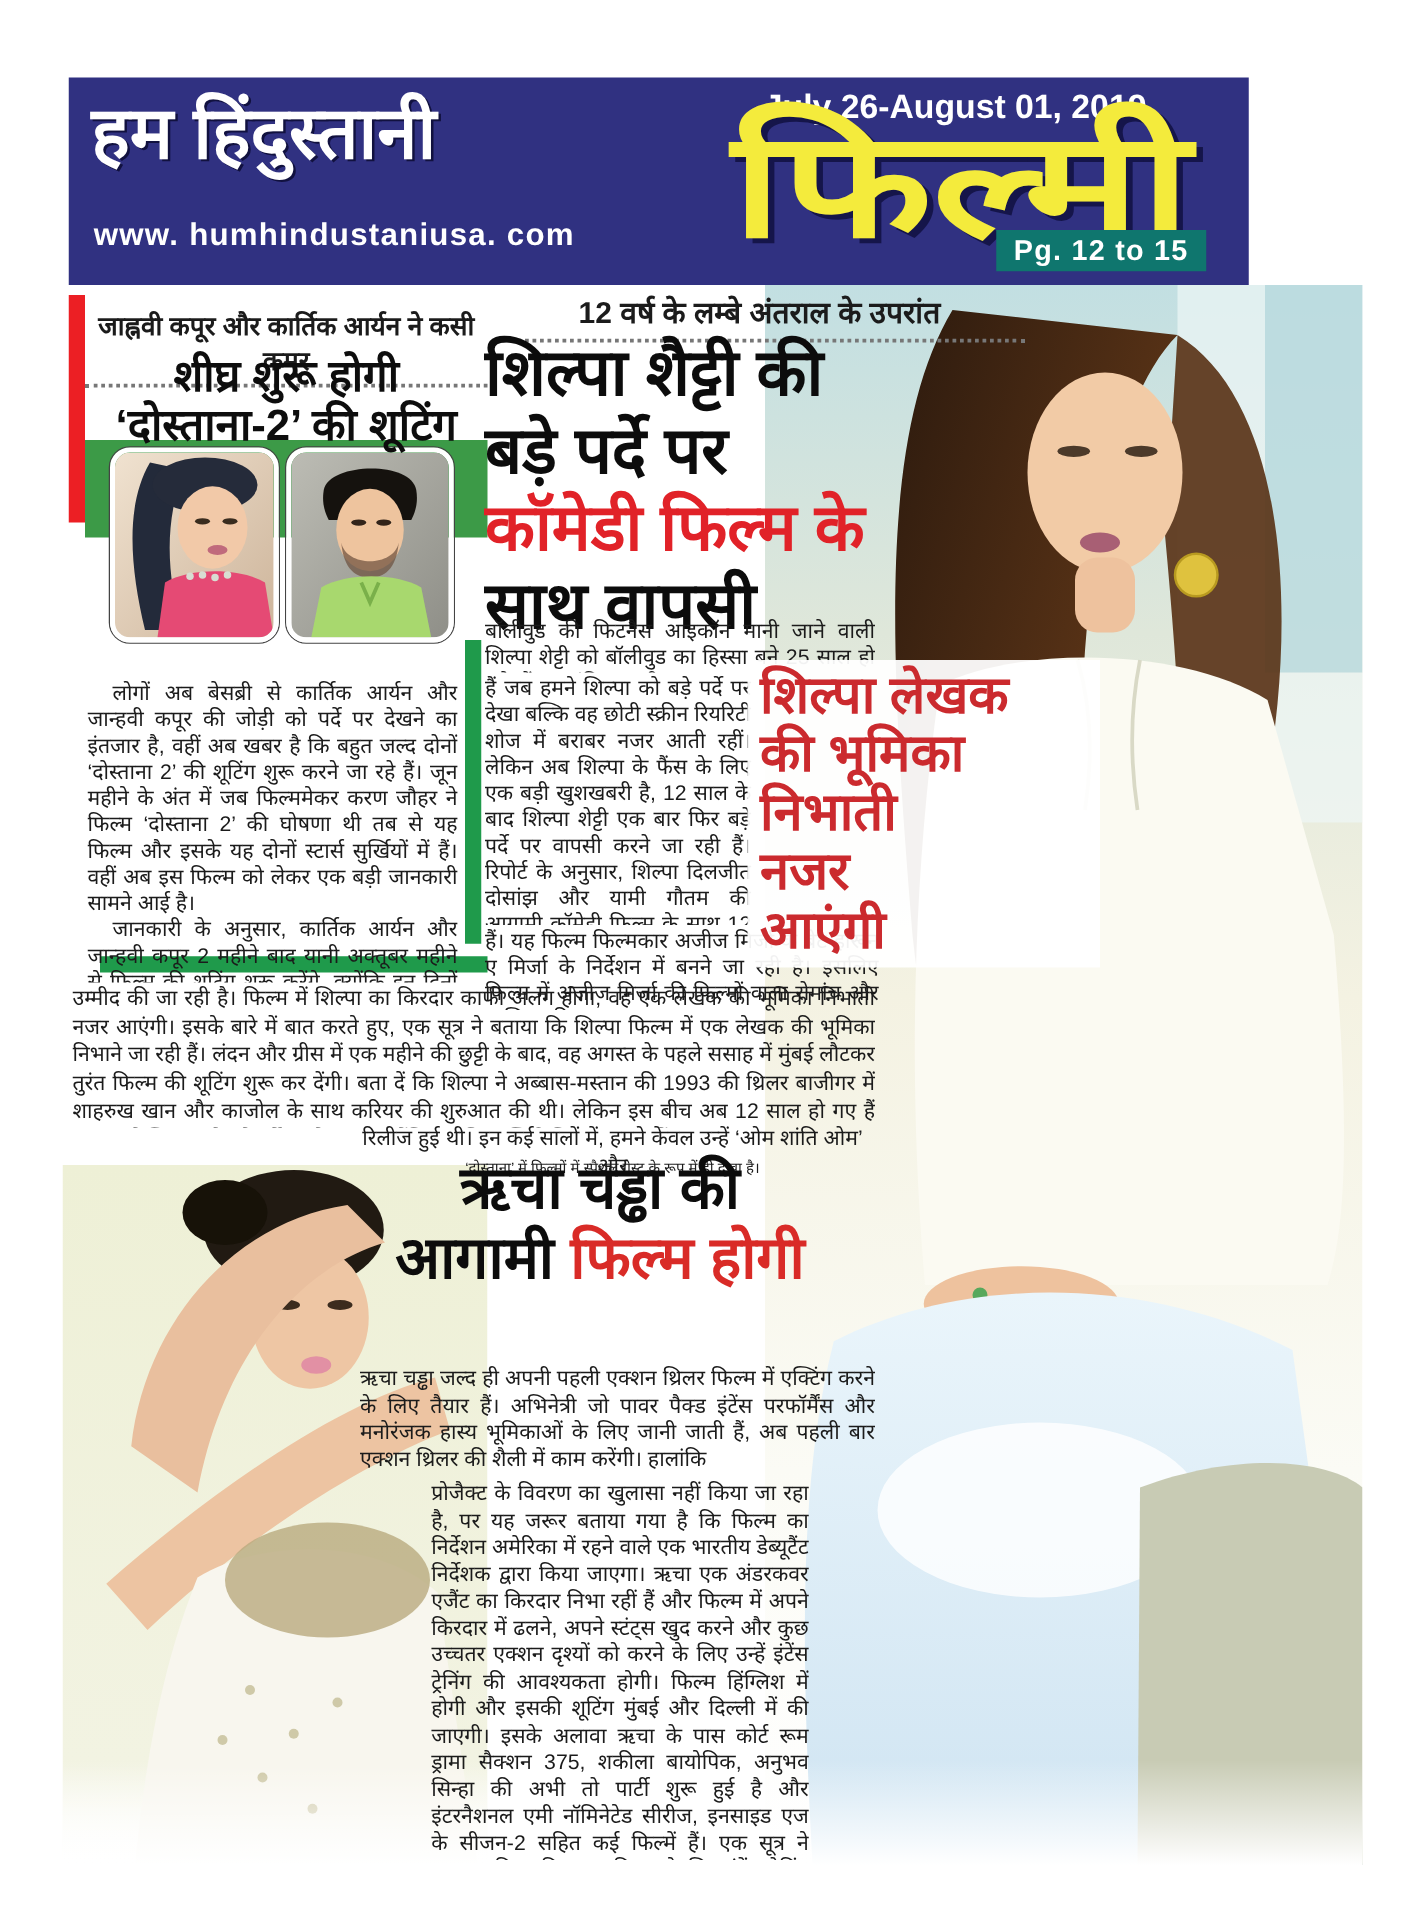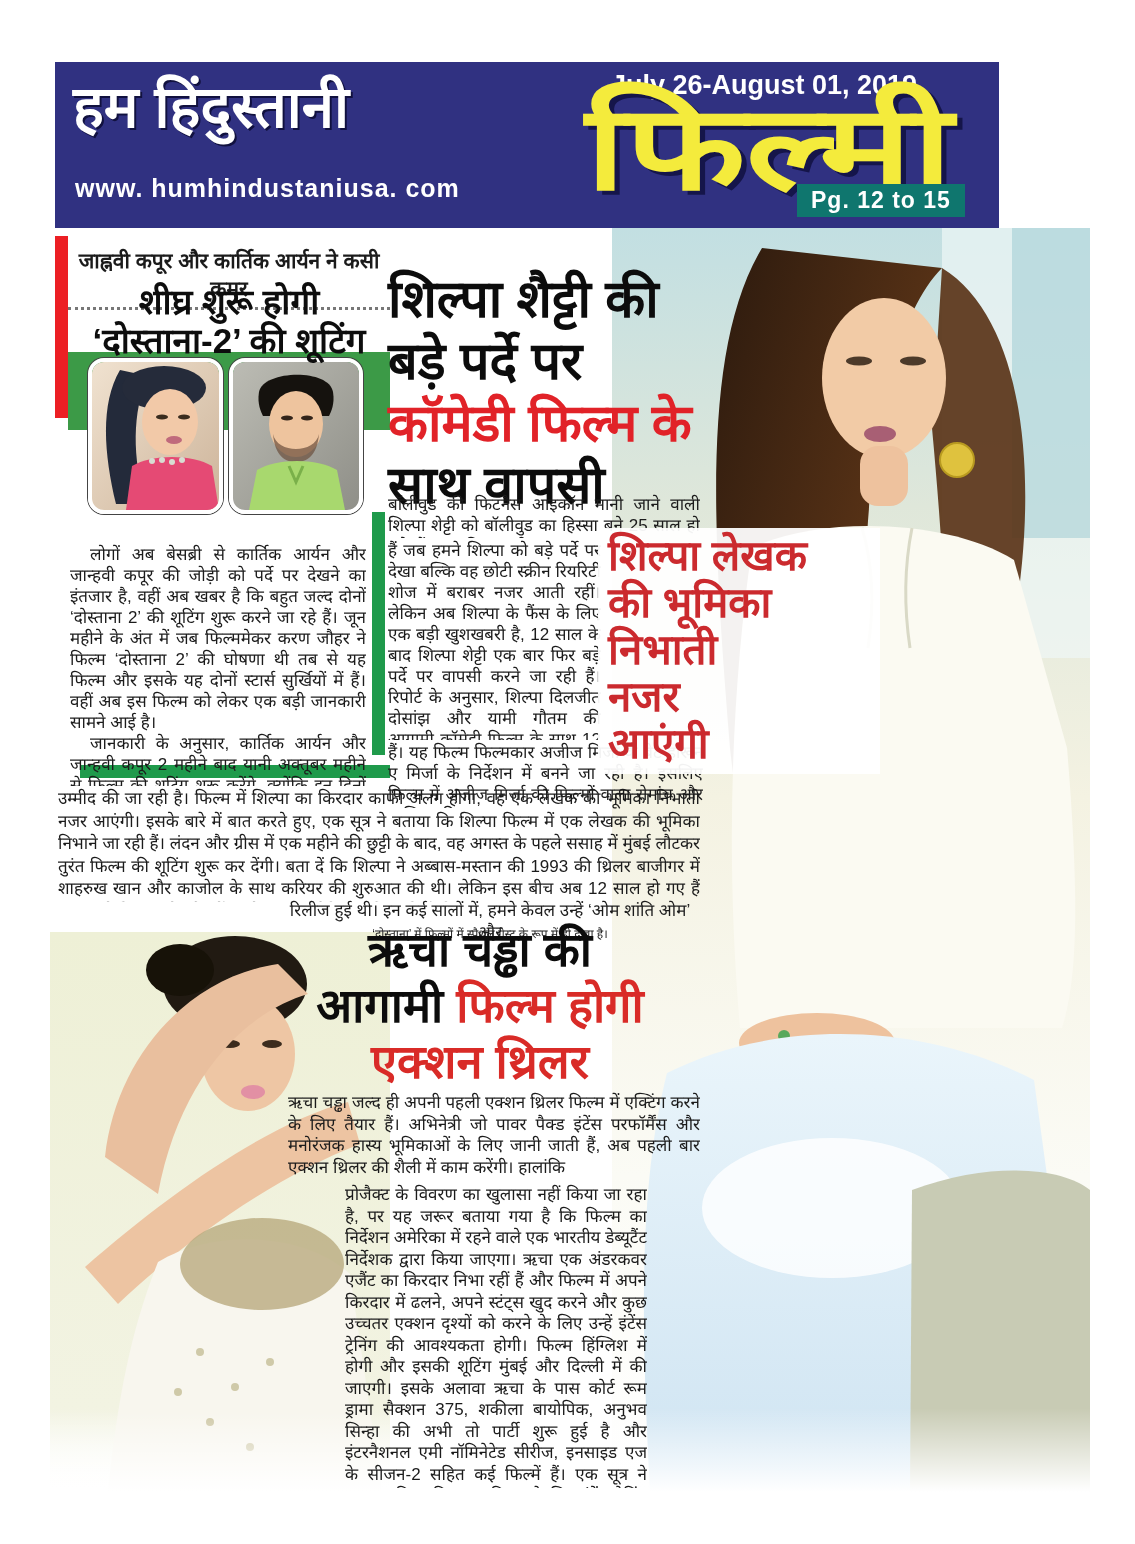--- a/index.html
+++ b/index.html
@@ -213,20 +213,21 @@
       <path d="M24,108 C44,96 84,96 104,108 L112,148 L16,148 Z" fill="#a8d86e"></path>
       <path d="M56,104 L63,120 L70,104" fill="none" stroke="#7ab04a" stroke-width="3"></path>
     </svg>
   </div>
 
   <div class="abs l-body just clip dev">
     <p>लोगों अब बेसब्री से कार्तिक आर्यन और जान्हवी कपूर की जोड़ी को पर्दे पर देखने का इंतजार है, वहीं अब खबर है कि बहुत जल्द दोनों ‘दोस्ताना 2’ की शूटिंग शुरू करने जा रहे हैं। जून महीने के अंत में जब फिल्ममेकर करण जौहर ने फिल्म ‘दोस्ताना 2’ की घोषणा थी तब से यह फिल्म और इसके यह दोनों स्टार्स सुर्खियों में हैं। वहीं अब इस फिल्म को लेकर एक बड़ी जानकारी सामने आई है।</p>
     <p>जानकारी के अनुसार, कार्तिक आर्यन और जान्हवी कपूर 2 महीने बाद यानी अक्तूबर महीने से फिल्म की शूटिंग शुरू करेंगे, क्योंकि इन दिनों कार्तिक आर्यन ‘लव आज कल 2’ की शूटिंग खत्म करके ‘पति पत्नी और वो’ की शूटिंग में व्यस्त हैं। वहीं जाह्नवी कपूर भी इस समय राजकुमार राव के साथ उनकी आगामी फिल्म ‘रूह अफजा’ की शूटिंग में बिजी चल रही हैं। इसके साथ ही जाह्नवी ‘गुंजन सक्सेना की बायोपिक’ को भी पूरा करने में जुटी हुई हैं। अब जाहिर सी बात है कि इन दोनों स्टार्स के फ्री होने के बाद ही करण जौहर को अपनी फिल्म की शूटिंग की डेट्स मिलने वाली हैं।</p>
   </div>
 
+  <div class="abs m-kicker dev">12 वर्ष के लम्बे अंतराल के उपरांत</div>
   <div class="abs m-headline dev">
     <div>शिल्पा शैट्टी की</div>
     <div>बड़े पर्दे पर</div>
     <div class="red-line">कॉमेडी फिल्म के</div>
     <div>साथ वापसी</div>
   </div>
 
   <div class="abs m-lead just clip dev">
     <span class="bold">बॉलीवुड की फिटनैस आइकॉन</span><span> मानी जाने वाली शिल्पा शेट्टी को बॉलीवुड का हिस्सा बने 25 साल हो चुके हैं। हालांकि इस बीच अब 12 साल हो गए</span>
   </div>
@@ -241,21 +242,20 @@
     <div>आएंगी</div>
   </div>
 
   <div class="abs m-wide just clip dev">उम्मीद की जा रही है।  फिल्म में शिल्पा का किरदार काफी अलग होगा, वह एक लेखक की भूमिका निभाती नजर आएंगी। इसके बारे में बात करते हुए, एक सूत्र ने बताया कि शिल्पा फिल्म में एक लेखक की भूमिका निभाने जा रही हैं।  लंदन और ग्रीस में एक महीने की छुट्टी के बाद, वह अगस्त के पहले ससाह में मुंबई लौटकर तुरंत फिल्म की शूटिंग शुरू कर देंगी।  बता दें कि शिल्पा ने अब्बास-मस्तान की 1993 की थ्रिलर बाजीगर में शाहरुख खान और काजोल के साथ करियर की शुरुआत की थी। लेकिन इस बीच अब 12 साल हो गए हैं जब हमने शिल्पा को बड़े पर्दे पर देखा था क्योंकि उनकी आखिरी फिल्म 2007 में</div>
   <div class="abs m-wide-t1 dev">रिलीज हुई थी। इन कई सालों में, हमने केवल उन्हें ‘ओम शांति ओम’ और</div>
   <div class="abs m-wide-t2 dev">‘दोस्ताना’ में फिल्मों में स्पैशल गेस्ट के रूप में ही देखा है।</div>
 
   <div class="abs r-headline dev">
     <div>ऋचा चड्ढा की</div>
     <div><span>आगामी </span><span class="red-txt">फिल्म होगी</span></div>
-    <div class="red-txt">एक्शन थ्रिलर</div>
   </div>
 
   <div class="abs r-lead just clip dev">
     <span class="bold">ऋचा चड्ढा जल्द ही अपनी पहली एक्शन</span><span> थ्रिलर फिल्म में एक्टिंग करने के लिए तैयार हैं। अभिनेत्री जो पावर पैक्ड इंटेंस परफॉर्मैंस और मनोरंजक हास्य भूमिकाओं के लिए जानी जाती हैं, अब पहली बार एक्शन थ्रिलर की शैली में काम करेंगी। हालांकि</span>
   </div>
   <div class="abs r-body just clip dev">प्रोजैक्ट के विवरण का खुलासा नहीं किया जा रहा है, पर यह जरूर बताया गया है कि फिल्म का निर्देशन अमेरिका में रहने वाले एक भारतीय डेब्यूटैंट निर्देशक द्वारा किया जाएगा।  ऋचा एक अंडरकवर एजैंट का किरदार निभा रहीं हैं और फिल्म में अपने किरदार में ढलने, अपने स्टंट्स खुद करने और कुछ उच्चतर एक्शन दृश्यों को करने के लिए उन्हें इंटेंस ट्रेनिंग की आवश्यकता होगी। फिल्म हिंग्लिश में होगी और इसकी शूटिंग मुंबई और दिल्ली में की जाएगी। इसके अलावा ऋचा के पास कोर्ट रूम ड्रामा सैक्शन 375, शकीला बायोपिक, अनुभव सिन्हा की अभी तो पार्टी शुरू हुई है और इंटरनैशनल एमी नॉमिनेटेड सीरीज, इनसाइड एज के सीजन-2 सहित कई फिल्में हैं। एक सूत्र ने खुलासा किया कि ऋचा फिल्म के लिए इंटेंस ट्रेनिंग लेंगी जिसमें किक बॉक्सिंग, एजिलिटी ट्रेनिंग और कंडीशनल स्ट्रैंथ ट्रेनिंग शामिल है।  फिल्म नवम्बर में फ्लोर पर जाएगी।</div>
 
 </div>
 
 </body></html>

